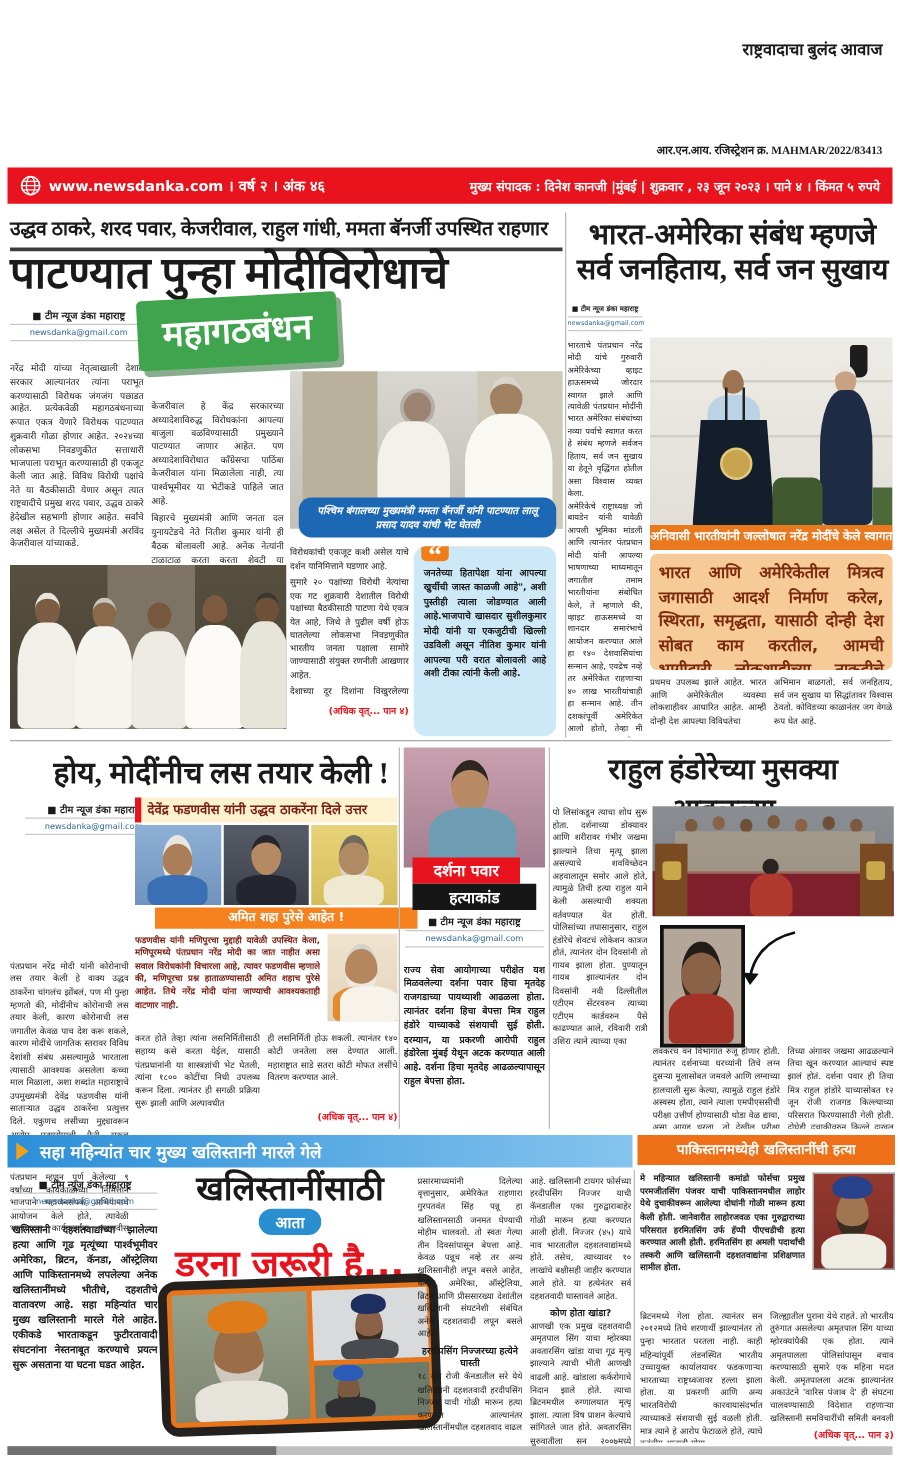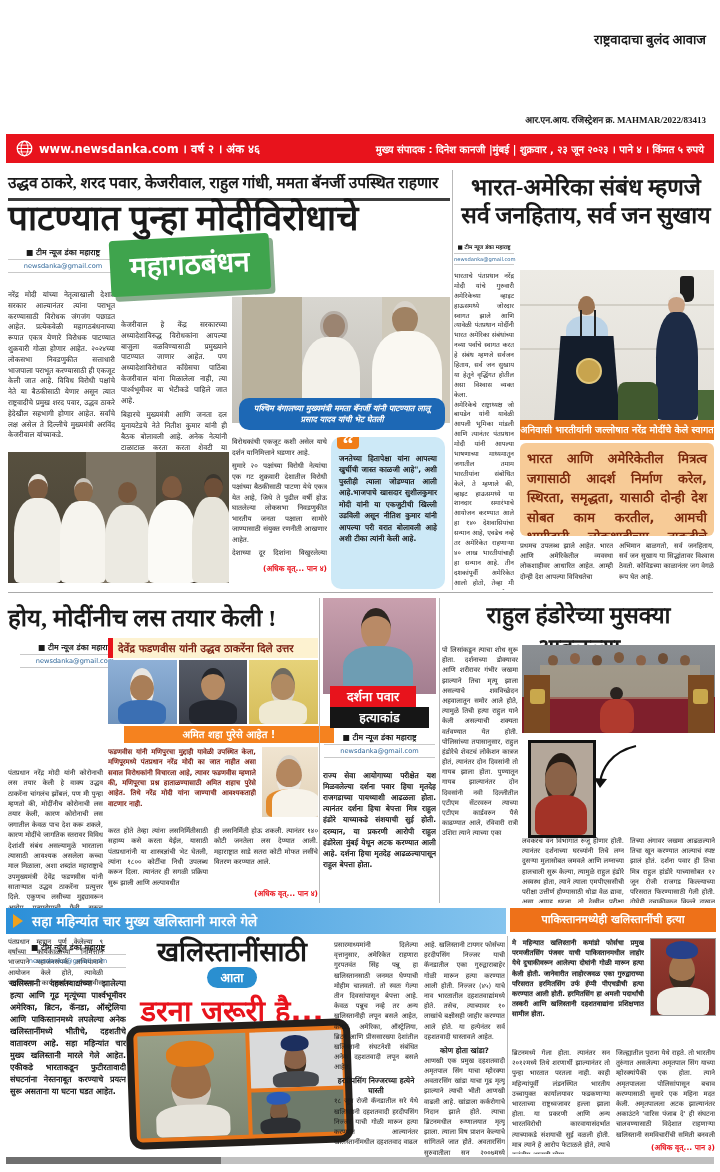--- a/index.html
+++ b/index.html
@@ -170,21 +170,21 @@
     <div class="part" style="left:98px;top:112px;width:40px;height:38px;background:#41592f;border-radius:8px 8px 0 0;"></div>
     <div class="part" style="left:178px;top:120px;width:16px;height:30px;background:#4c6a39;"></div>
   </div>
   <div class="abs capbar" style="left:520px;top:420px;width:194px;height:20px;">अनिवासी भारतीयांनी जल्लोषात नरेंद्र मोदींचे केले स्वागत</div>
   <div class="abs oquote" style="left:520px;top:443px;width:194px;height:93px;">भारत आणि अमेरिकेतील मित्रत्व जगासाठी आदर्श निर्माण करेल, स्थिरता, समृद्धता, यासाठी दोन्ही देश सोबत काम करतील, आमची भागीदारी लोकशाहीच्या ताकदीचे प्रमाण आहे, आम्ही भारत अमेरिका संबंधाबाबत विस्ताराने बोलू, मला विश्वास आहे की नेहमीप्रमाणे आमची चर्चा उपयुक्त ठरेल. नंतर नरेंद्र मोदी आणि बायडेन यांनी एकमेकांना आलिंगन दिले. बाजूकाणी उपस्थित असलेल्या अनिवासी भारतीयांनी जल्लोषात नरेंद्र मोदींचे स्वागत केले.</div>
   <div class="abs btsm" style="left:520px;top:541px;width:93px;height:49px;">प्रथमच उपलब्ध झाले आहेत. भारत आणि अमेरिकेतील व्यवस्था लोकशाहीवर आधारित आहेत. आम्ही दोन्ही देश आपल्या विविधतेचा</div>
   <div class="abs btsm" style="left:619px;top:541px;width:95px;height:49px;">अभिमान बाळगतो, सर्व जनहिताय, सर्व जन सुखाय या सिद्धांतावर विश्वास ठेवतो. कोविडच्या काळानंतर जग वेगळे रूप घेत आहे.</div>
 
   <div class="abs hrule" style="left:8px;top:592px;width:705px;"></div>
 
-  <div class="abs serifh" style="left:8px;top:600px;width:303px;text-align:left;font-size:24px;font-family:Liberation Serif, serif;">होय, मोदींनीच लस तयार केली !</div>
+  <div class="abs serifh" style="left:8px;top:600px;width:303px;text-align:right;font-size:24px;font-family:Liberation Serif, serif;">होय, मोदींनीच लस तयार केली !</div>
   <div class="abs by" style="left:20px;top:642px;width:110px;">
     <div class="t">■ टीम न्यूज डंका महाराष्ट्र</div>
     <div class="m">newsdanka@gmail.com</div>
   </div>
   <div class="abs" style="left:8px;top:720px;width:95px;height:221px;overflow:hidden;margin-top:48px;">
     <div class="bt" style="font-size:6.9px;">पंतप्रधान नरेंद्र मोदी यांनी कोरोनाची लस तयार केली हे वाक्य उद्धव ठाकरेंना चांगलंच झोंबलं, पण मी पुन्हा म्हणतो की, मोदींनीच कोरोनाची लस तयार केली, कारण कोरोनाची लस जगातील केवळ पाच देश करू शकले, कारण मोदींचे जागतिक स्तरावर विविध देशांशी संबंध असल्यामुळे भारताला त्यासाठी आवश्यक असलेला कच्चा माल मिळाला, अशा शब्दांत महाराष्ट्राचे उपमुख्यमंत्री देवेंद्र फडणवीस यांनी साताऱ्यात उद्धव ठाकरेंना प्रत्युत्तर दिले. एकुणच लसीच्या मुद्द्यावरून आरोप प्रत्यारोपाची फैरी सुरूच असल्याचे दिसले.</div>
     <div class="bt" style="font-size:6.9px;margin-top:3px;">सातारा येथे पंतप्रधान नरेंद्र मोदी यांनी पंतप्रधान म्हणून पूर्ण केलेल्या ९ वर्षांच्या कार्यकाळाच्या निमित्ताने भाजपाने महाजनसंपर्क अभियानाचे आयोजन केले होते, त्यावेळी भाजपाच्या कार्यकर्त्यांना फडणवीस संबोधित करत होते.</div>
 
   </div>
 

